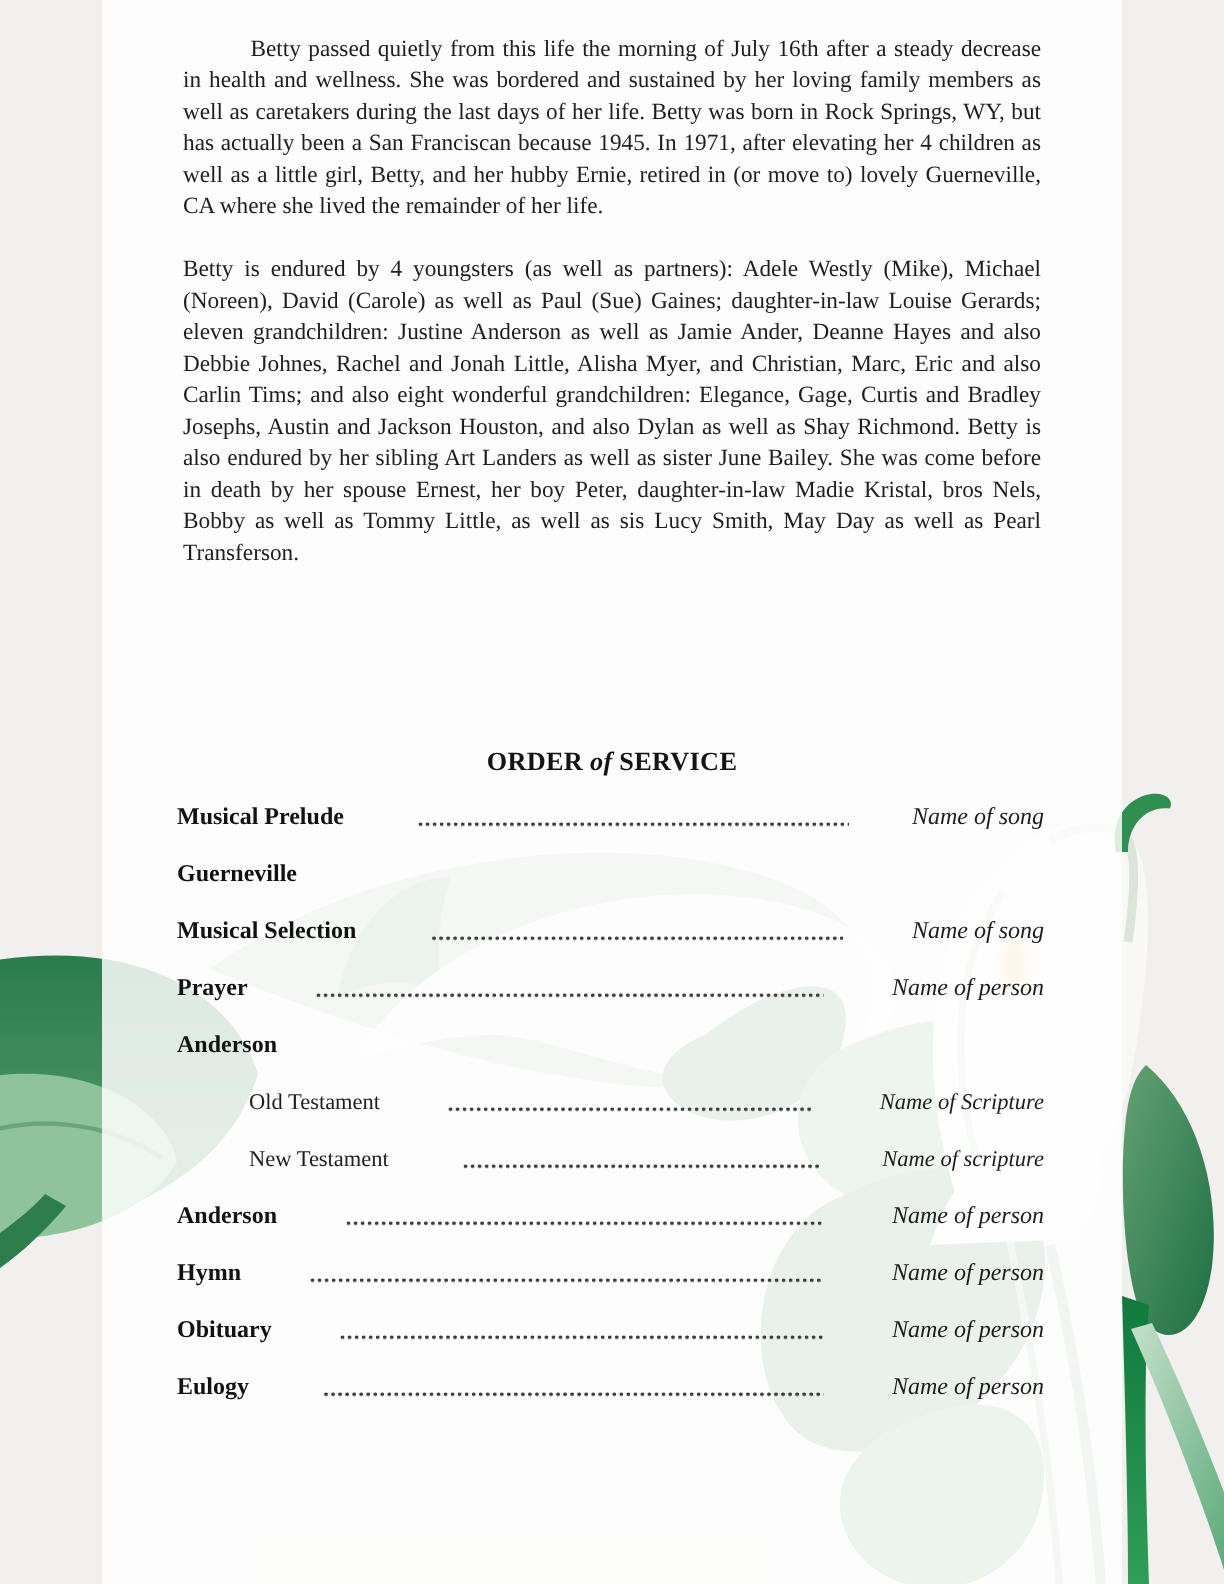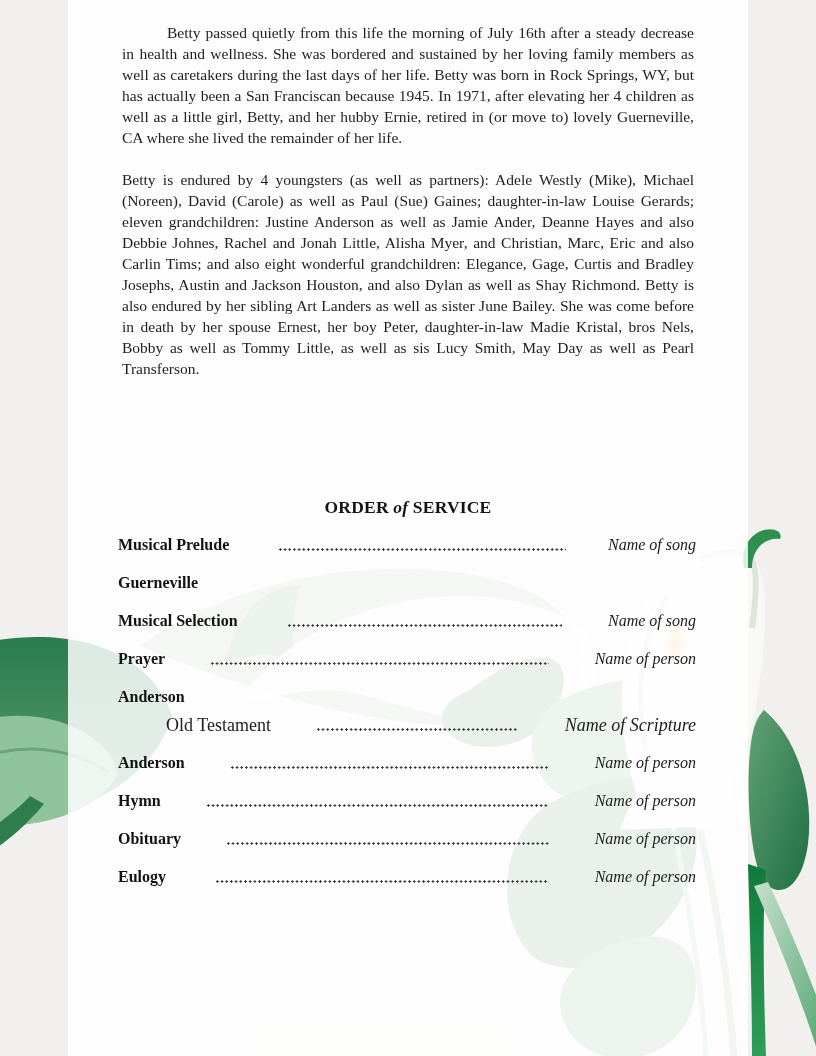--- a/index.html
+++ b/index.html
@@ -14,21 +14,21 @@
     color:#141414;letter-spacing:.2px;margin:0;line-height:22px;}
   h1.doc-title{margin-top:59px;}
   h2.doc-title{margin-top:116px;}
   .mid-italic{font-style:italic;}
   .para{font-size:15.5px;line-height:20.9px;text-align:justify;margin:12px;color:#1e1e1e;}
   .para.first{margin-top:23px;text-indent:45px;}
   .para.second{margin-top:22px;}
   .service-list{margin-top:14px;padding:0 10px 0 8px;}
   .service-row{display:flex;align-items:baseline;margin-top:16px;height:22px;
     line-height:22px;font-size:16px;gap:38px;}
-  .service-row.sub{margin-top:6px;margin-left:48px;font-size:18px;}
+  .service-row.sub{margin-top:16px;margin-left:48px;font-size:15px;}
   .row-label{font-weight:bold;color:#121212;white-space:pre;}
   .service-row.sub .row-label{font-weight:normal;color:#1e1e1e;}
   .row-note{font-style:italic;color:#1e1e1e;white-space:pre;}
   .leader{flex:1;align-self:stretch;margin:0 4px 0 7px;
     background-image:radial-gradient(circle,#3c3c3c 1.05px,rgba(0,0,0,0) 1.35px);
     background-size:4.7px 3px;background-repeat:repeat-x;
     background-position:left calc(100% - 4.5px);}
   .row-value{font-style:italic;color:#1c1c1c;white-space:pre;}
 </style>
 </head>
@@ -127,20 +127,25 @@
           <span class="row-value"> Name of person</span>
         </div>
         <div class="service-row">
           <span class="row-label">Anderson</span>
         </div>
         <div class="service-row sub">
           <span class="row-label">Old Testament</span>
           <div class="leader"></div>
           <span class="row-value"> Name of Scripture</span>
         </div>
+        <div class="service-row sub">
+          <span class="row-label">New Testament </span>
+          <div class="leader"></div>
+          <span class="row-value">Name of scripture</span>
+        </div>
         <div class="service-row">
           <span class="row-label">Anderson</span>
           <div class="leader"></div>
           <span class="row-value"> Name of person</span>
         </div>
         <div class="service-row">
           <span class="row-label">Hymn</span>
           <div class="leader"></div>
           <span class="row-value"> Name of person</span>
         </div>

